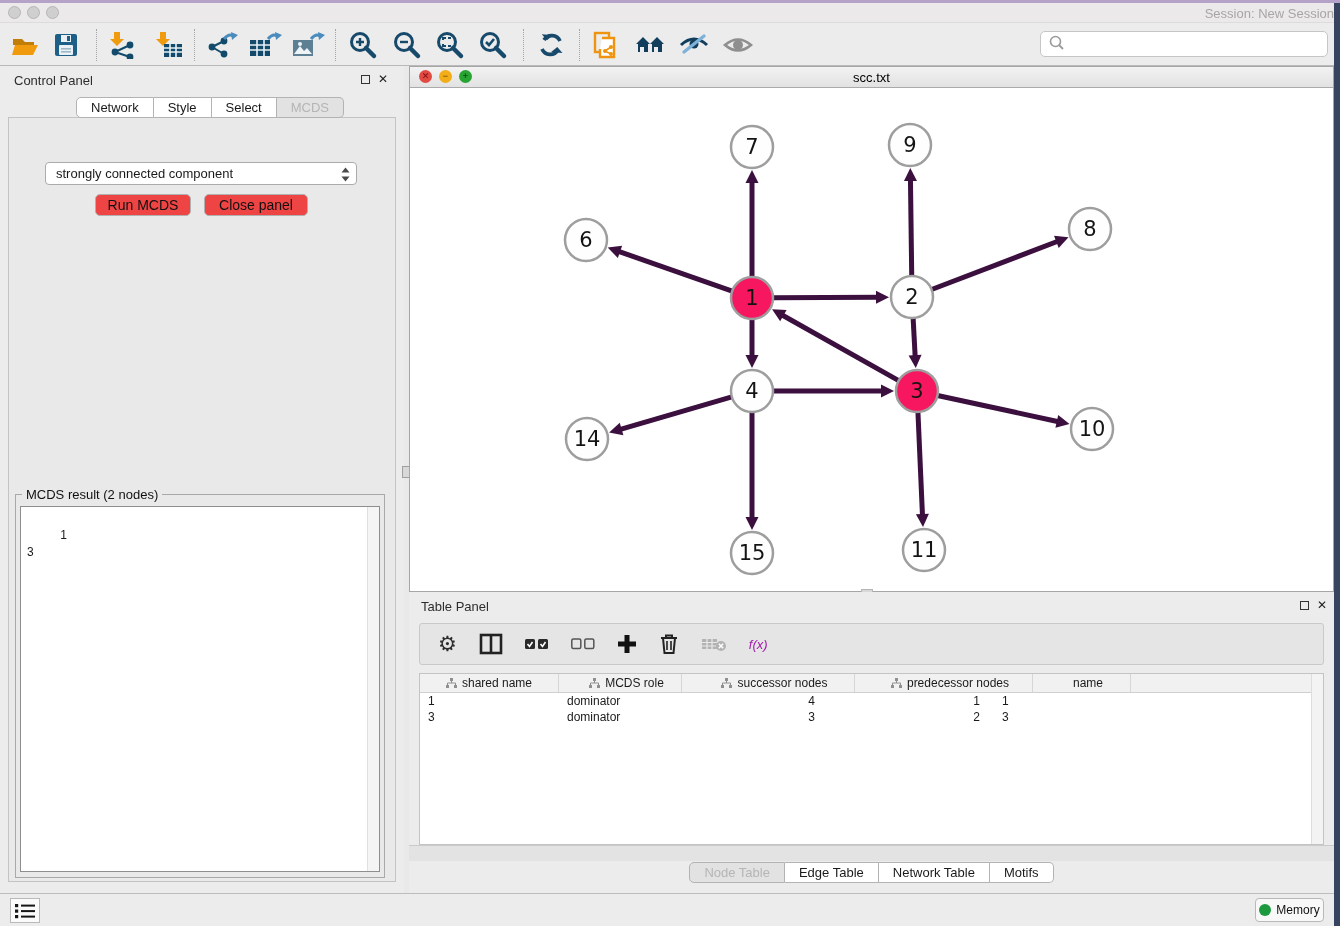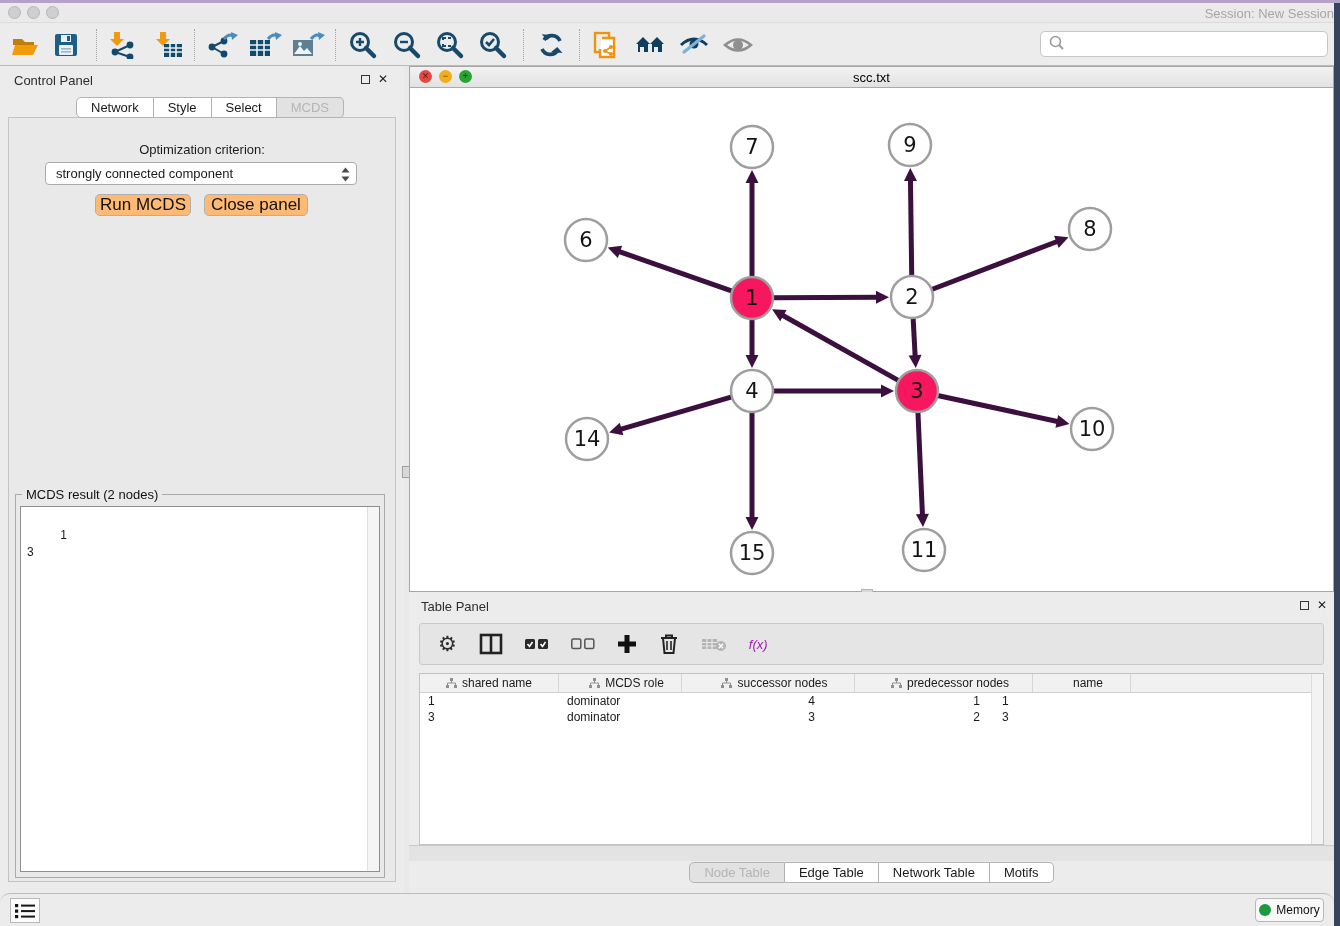--- a/index.html
+++ b/index.html
@@ -30,21 +30,21 @@
   .float-glyph { width:9px; height:9px; border:1.5px solid #333; background:transparent; }
   .cp-content { left:8px; top:51px; width:388px; height:765px; background:#e9e9e9; border:1px solid #c3c3c3; }
   .tabs-row { display:flex;text-align:right; }
   .tab { height:21px; line-height:19px; padding:0 14px; background:#fff; border:1px solid #b3b3b3; border-left:none; font-size:13px; color:#1a1a1a; }
   .tab:first-child { border-left:1px solid #b3b3b3; border-radius:5px 0 0 5px; }
   .tab:last-child { border-radius:0 5px 5px 0; }
   .tab.selected { background:#e2e2e2; color:#b5b5b5; }
   .crit-label { width:100%; text-align:center; top:24px; font-size:13px; color:#1c1c1c; }
   .dropdown { left:36px; top:44px; width:312px; height:23px; background:#fff; border:1px solid #ababab; border-radius:4px; display:flex; align-items:center; padding-left:10px; font-size:13px; }
   .dd-stepper { position:absolute; right:5px; top:3px; }
-  .mac-btn { height:22px; background:#fdba74; border:1px solid #b0b0b0; border-radius:5px; text-align:center; line-height:20px; font-size:17px; color:#111; }
+  .mac-btn { height:22px; background:#ef4444; border:1px solid #b0b0b0; border-radius:5px; text-align:center; line-height:20px; font-size:14px; color:#111; }
   .fieldset { left:6px; top:376px; width:370px; height:384px; border:1px solid #a9a9a9; }
   .legend { position:absolute; left:6px; top:-8px; background:#e9e9e9; padding:0 4px; font-size:13px; color:#111; }
   .result-area { position:absolute; left:4px; top:11px; right:4px; bottom:5px; background:#fff; border:1px solid #8e8e8e; font-size:12px; line-height:17px; padding:3px 0 0 6px; white-space:pre; }
   .result-scroll { position:absolute; right:0; top:0; bottom:0; width:12px; background:#f5f5f5; border-left:1px solid #e0e0e0; }
 
   
   .v-splitter { left:404px; top:66px; width:5px; height:827px; background:#e9e9e9; }
   .v-handle { left:-2px; top:400px; width:9px; height:12px; background:#d8d8d8; border:1px solid #9f9f9f; }
   .h-handle { left:451px; top:-4px; width:12px; height:8px; background:#d8d8d8; border:1px solid #b5b5b5; }
 
@@ -63,21 +63,21 @@
   .tablewrap { left:10px; top:81px; width:905px; height:172px; background:#fff; border:1px solid #c4c4c4; }
   .thead { display:flex; height:19px; background:#f1f1f1; border-bottom:1px solid #cfcfcf;gap:13px; }
   .th { display:flex; align-items:center; justify-content:center; gap:5px; border-right:1px solid #d6d6d6; font-size:12px; color:#1a1a1a; }
   .trow { display:flex; height:16px; font-size:12px; }
   .td { padding:1px 0 0 0; }
   .tscroll { position:absolute; right:0; top:0; bottom:0; width:12px; background:#f3f3f3; border-left:1px solid #ddd; }
   .tp-band { left:0; top:253px; width:925px; height:16px; background:#e3e3e3; border-top:1px solid #cacaca; }
   .tp-tabs { left:0; top:270px; width:925px; display:flex; justify-content:center; }
 
   
-  .statusbar { left:0; top:893px; width:1334px; height:33px; background:#ececec; border-top:1px solid #bdbdbd;border-radius:10px; }
+  .statusbar { left:0; top:893px; width:1334px; height:33px; background:#ececec; border-top:1px solid #bdbdbd; }
   .list-btn { left:10px; top:4px; width:30px; height:25px; background:#fbfbfb; border:1px solid #b9b9b9; display:flex; align-items:center; justify-content:center; }
   .mem-btn { right:10px; top:4px; width:69px; height:24px; background:#f8f8f8; border:1px solid #b9b9b9; border-radius:4px; display:flex; align-items:center; justify-content:center; gap:5px; font-size:12px; color:#111; }
   .mem-dot { width:12px; height:12px; border-radius:50%; background:#1d9a3f; }
   .fx { font-family:Liberation Sans, sans-serif; font-style:italic; font-size:13px; color:#a21caf; }
   .gear-glyph { font-family:"DejaVu Sans",sans-serif; font-size:21px; color:#2e2e2e; line-height:1; }
 </style>
 </head>
 <body>
 
 <div class="screen">
@@ -248,21 +248,20 @@
       </div>
 
     <div class="abs tabs-row" style="left:76px; top:31px; z-index:2">
         <span class="tab">Network</span>
         <span class="tab">Style</span>
         <span class="tab">Select</span>
         <span class="tab selected">MCDS</span>
       </div>
 
     <div class="abs cp-content">
-      <div class="abs crit-label">Optimization criterion:</div>
       <div class="abs dropdown">
         <span>strongly connected component</span>
         <span class="dd-stepper">
           <svg width="11" height="17">
               <path d="M1.5 6.5 L5.5 1.5 L9.5 6.5 z" fill="#4a4a4a"></path>
               <path d="M1.5 10.5 L5.5 15.5 L9.5 10.5 z" fill="#4a4a4a"></path>
             </svg>
         </span>
       </div>
       <div class="abs mac-btn" style="left:86px; top:76px; width:96px">Run MCDS</div>

